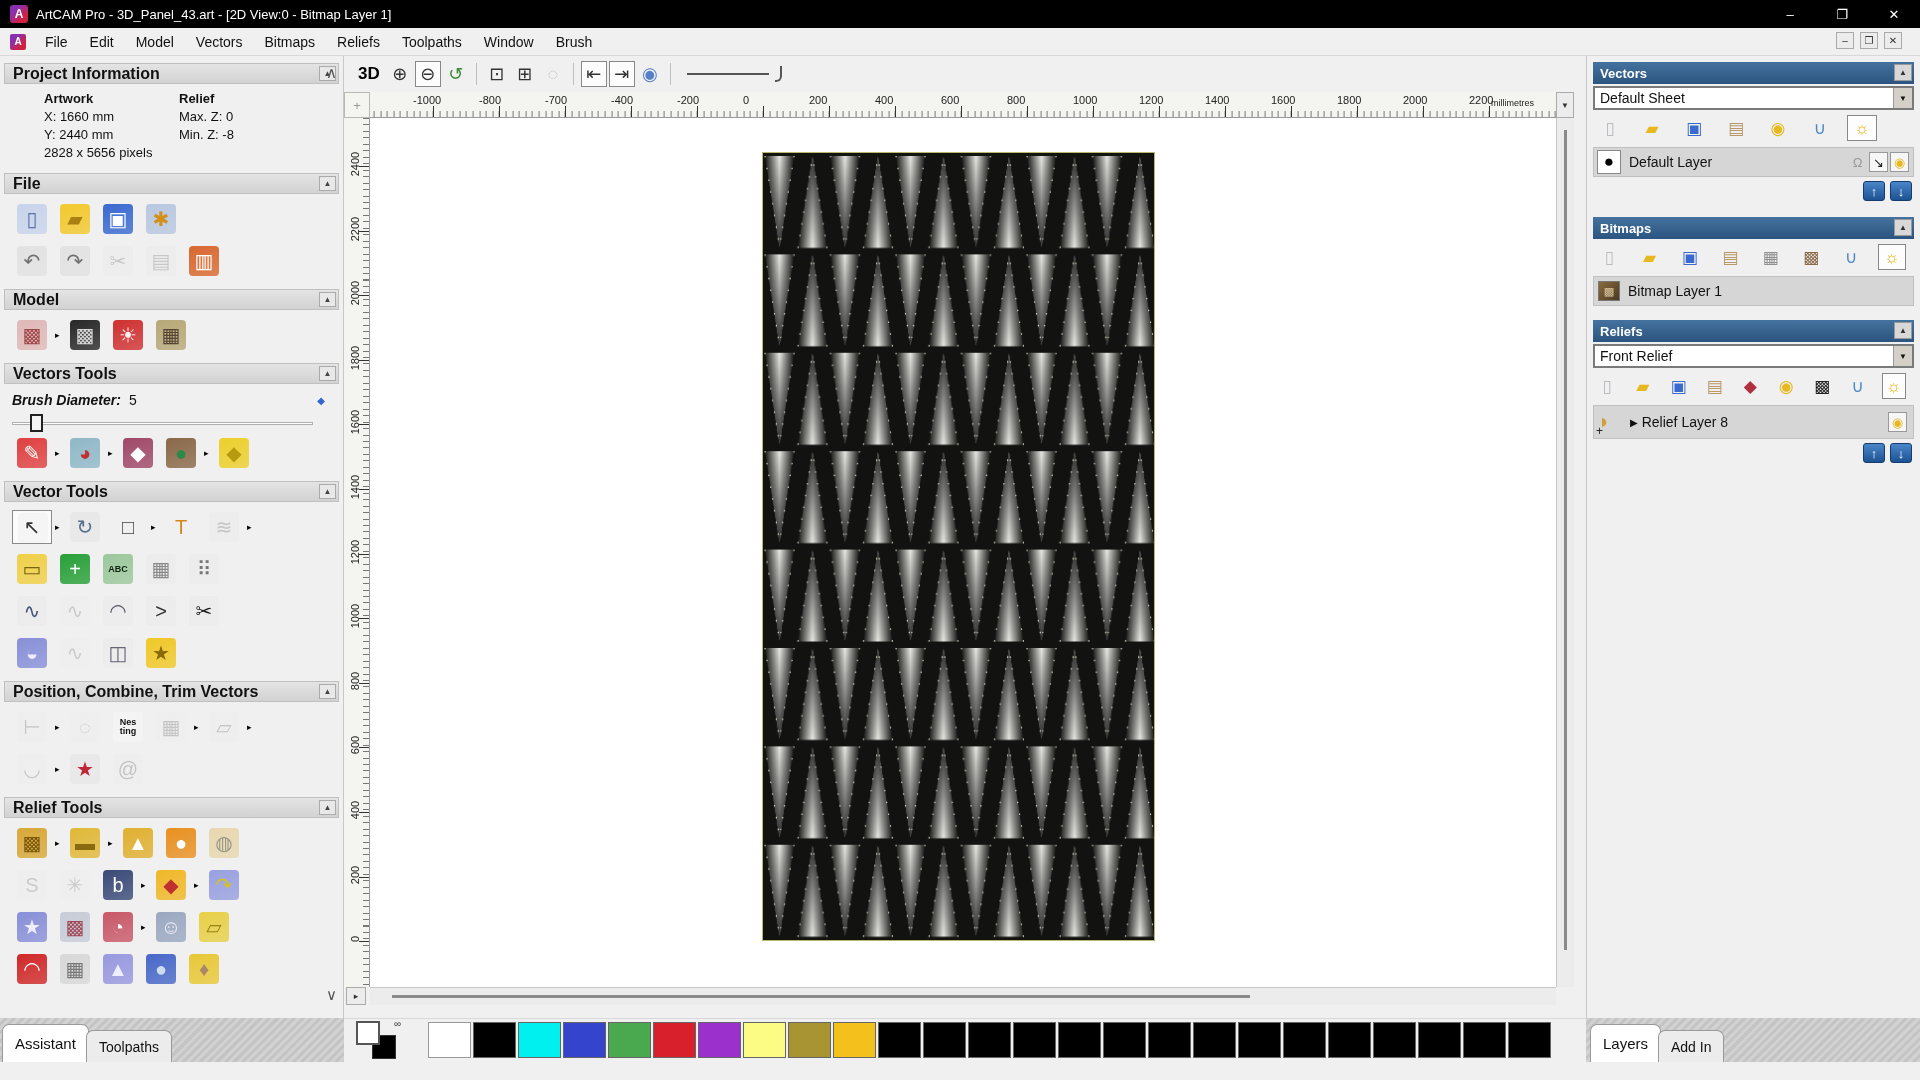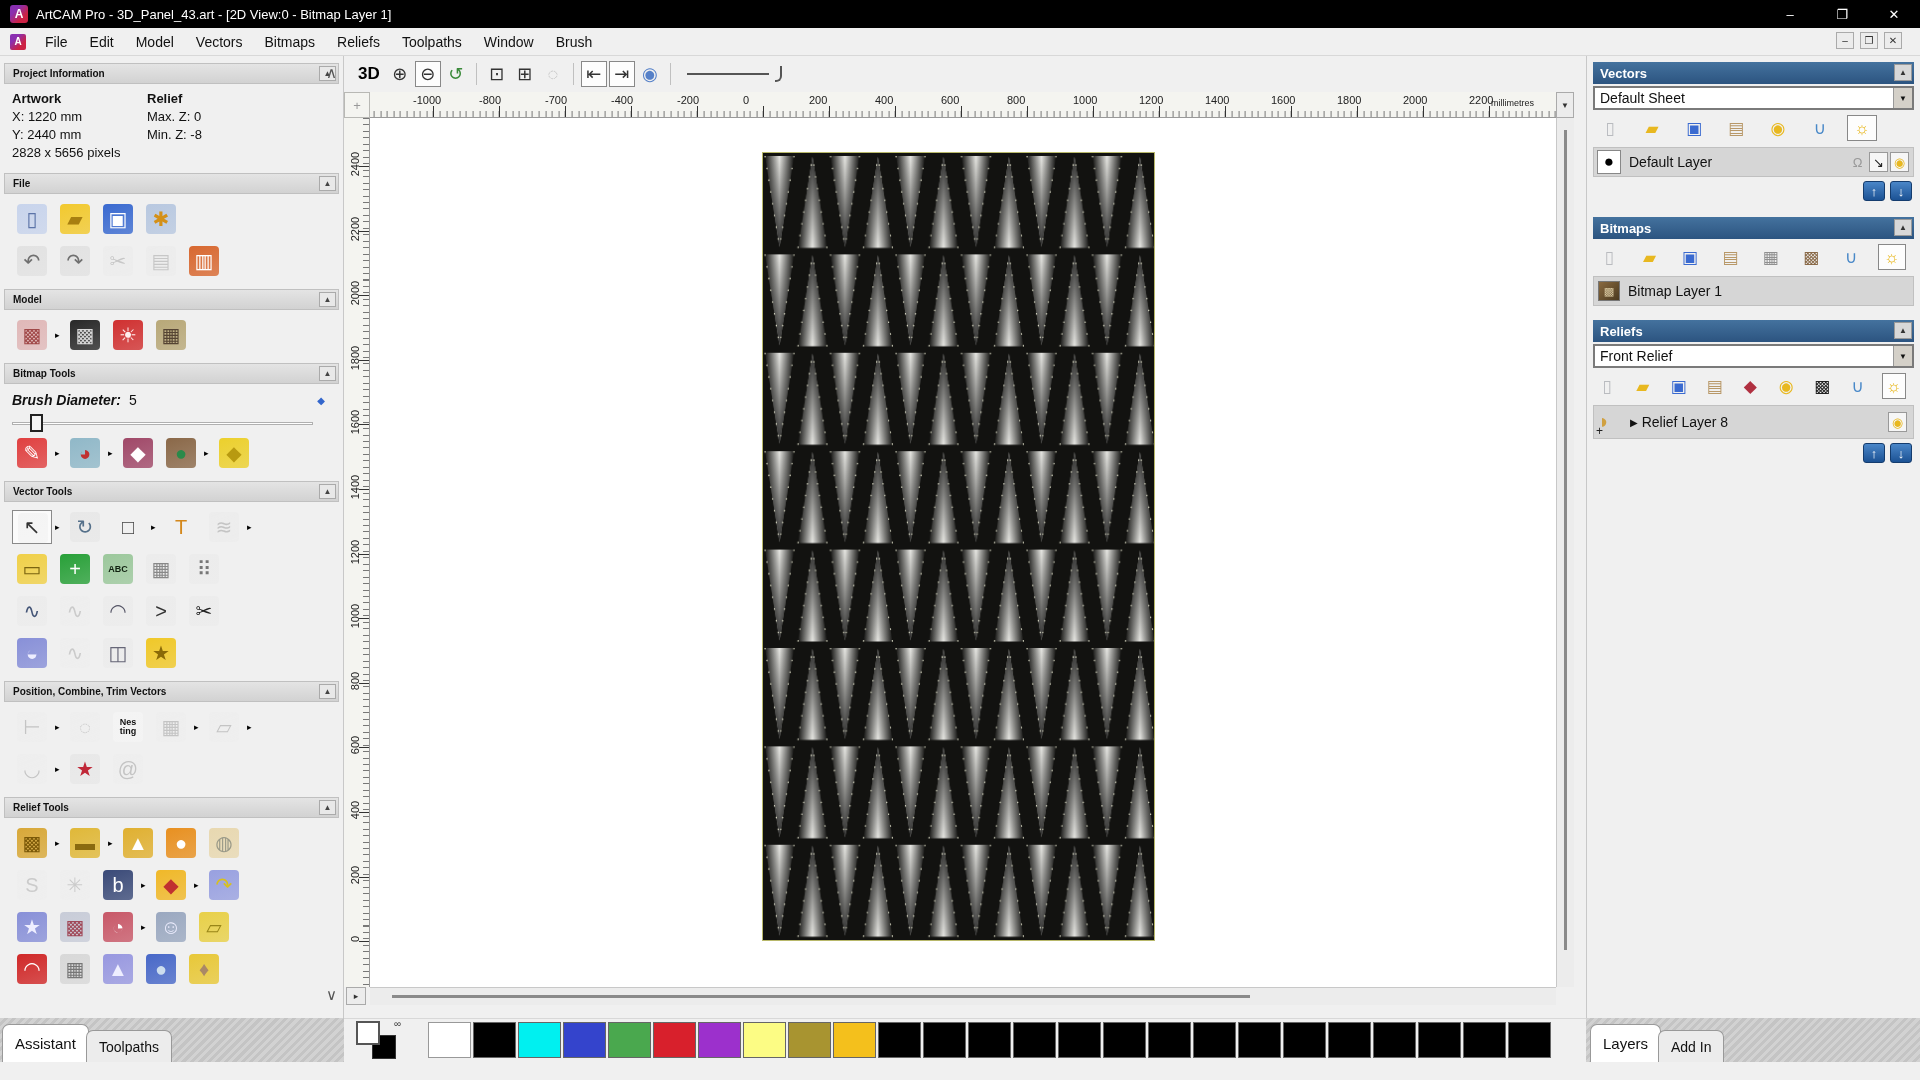--- a/index.html
+++ b/index.html
@@ -17,24 +17,24 @@
   
   #menubar { position:absolute; left:0; top:28px; width:1920px; height:28px; background:#f0f0f0; border-bottom:1px solid #d8d8d8; display:flex; align-items:center; }
   #mdi-icon { width:16px; height:16px; margin:0 8px 0 10px; border-radius:2px; background:linear-gradient(135deg,#8a2fb0 30%,#cc2244 70%); color:#fff; font-size:10px; font-weight:bold; display:flex; align-items:center; justify-content:center; }
   .menu-item { padding:0 11px; height:28px; line-height:28px; font-size:14px; color:#111; }
   #mdi-ctrls { position:absolute; right:18px; top:4px; display:flex; gap:6px; }
   .mdi-btn { width:18px; height:17px; border:1px solid #aaa; background:#ececec; color:#333; font-size:10px; display:flex; align-items:center; justify-content:center; }
 
   
   #left-panel { position:absolute; left:0; top:56px; width:344px; height:962px; background:#f0f0f0; overflow:hidden; border-right:1px solid #c8c8c8; }
   .sec-header { position:relative; margin:7px 4px 4px 4px; height:21px; background:linear-gradient(#e4e4e4,#d2d2d2); border:1px solid #c0c0c0; display:flex; align-items:center; }
-  .sec-title { font-size:10px; font-weight:bold; color:#111; padding-left:8px; }
+  .sec-title { font-size:16px; font-weight:bold; color:#111; padding-left:8px; }
   .collapse-box { position:absolute; right:2px; top:2px; width:17px; height:15px; background:#e8e8e8; border:1px solid #aaa; font-size:8px; color:#444; display:flex; align-items:center; justify-content:center; }
   #proj-info { padding:2px 12px 4px 12px; display:flex; font-size:13px; line-height:18px; color:#111; }
-  .pi-col1 { width:135px; }
+  .pi-col1 { width:135px;margin-left:32px; }
   .pi-col2 { width:150px; }
   .pi-bold { font-weight:bold; }
   .icon-row { display:flex; align-items:center; padding:4px 0 4px 12px; min-height:38px; }
   .chip { position:relative; width:40px; height:34px; display:flex; align-items:center; justify-content:center; margin-right:3px; }
   .chip .bgpad { position:absolute; left:5px; top:2px; width:30px; height:30px; border-radius:4px; }
   .chip .glyph { position:relative; font-size:20px; line-height:1; white-space:pre-line; text-align:center; }
   .chip.small-glyph .glyph { font-size:9px; font-weight:bold; }
   .chip.pressed { background:#fbfbfb; border:1px solid #8a8a8a; }
   .chip.disabled { opacity:.42; filter:grayscale(.8); }
   .fly { width:8px; font-size:9px; color:#000; margin-right:2px; align-self:center; }
@@ -157,21 +157,21 @@
   </div>
 
   <div id="left-panel">
     <div class="sec-header">
       <span class="sec-title">Project Information</span>
       <span class="collapse-box">▲</span>
     </div>
     <div id="proj-info">
       <div class="pi-col1">
         <div class="pi-bold">Artwork</div>
-        <div>X: 1220 mm</div>
+        <div>X: 1660 mm</div>
         <div>Y: 2440 mm</div>
         <div>2828 x 5656 pixels</div>
       </div>
       <div class="pi-col2">
         <div class="pi-bold">Relief</div>
         <div>Max. Z: 0</div>
         <div>Min. Z: -8</div>
       </div>
     </div>
     <div id="sections-host">
@@ -236,21 +236,21 @@
           <div class="chip">
             <span class="bgpad" style="background: linear-gradient(160deg, rgb(208, 48, 48), rgba(208, 48, 48, 0.8));"></span>
             <span class="glyph" style="color: rgb(255, 238, 238);">☀</span>
           </div>
           <div class="chip">
             <span class="bgpad" style="background: linear-gradient(160deg, rgb(184, 168, 120), rgba(184, 168, 120, 0.8));"></span>
             <span class="glyph" style="color: rgb(85, 68, 51);">▦</span>
           </div>
         </div>
         <div class="sec-header">
-          <span class="sec-title">Bitmap Tools</span>
+          <span class="sec-title">Vectors Tools</span>
           <span class="collapse-box">▲</span>
         </div>
         <div id="brush-block">
           <div id="brush-label-row">
             <span>Brush Diameter:</span>
             <span id="brush-value">5</span>
             <span id="brush-diamond">◆</span>
           </div>
           <div id="brush-slider">
             <div id="brush-track"></div>

